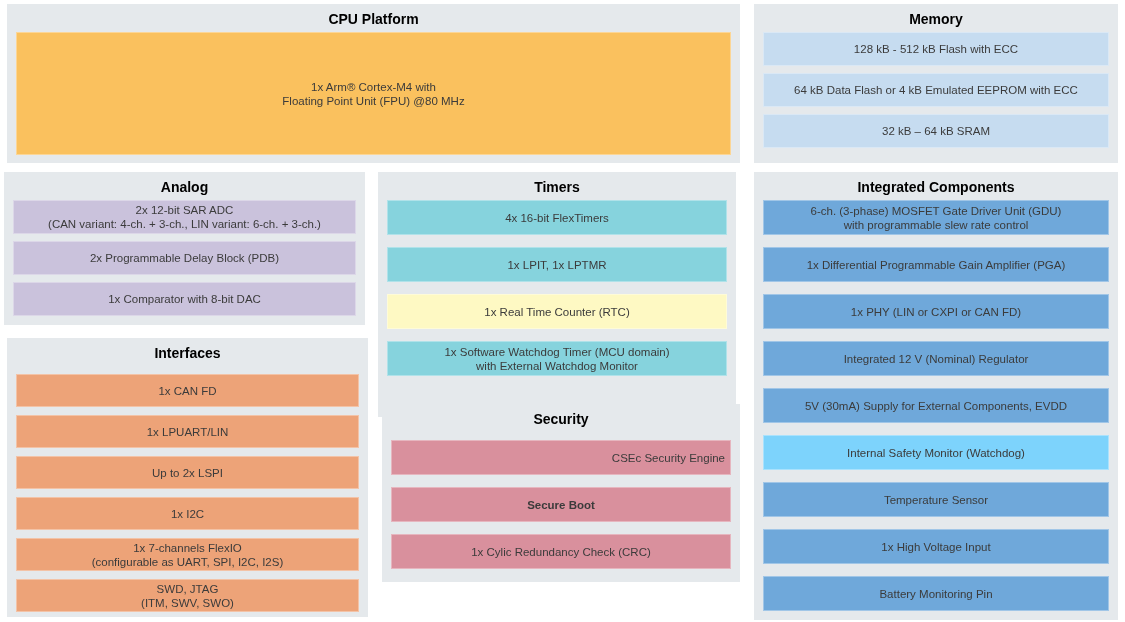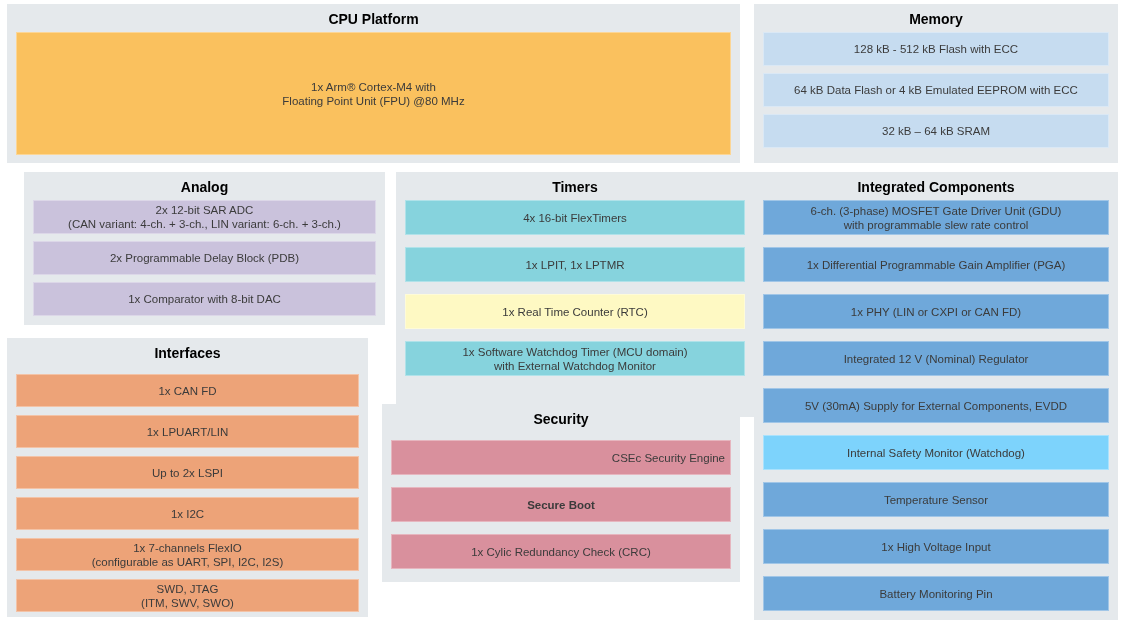--- a/index.html
+++ b/index.html
@@ -47,22 +47,22 @@
     line-height: 14px;
     color: #3b3b3b;
     outline: 1px solid rgba(255,255,255,0.35);
     outline-offset: -1px;
   }
   .block span { display: block; }
 
   
   #p-cpu        { left: 7px;   top: 4px;   width: 733px; height: 159px; }
   #p-memory     { left: 754px; top: 4px;   width: 364px; height: 159px; }
-  #p-analog     { left: 24px;   top: 172px; width: 361px; height: 153px; }
-  #p-timers     { left: 396px; top: 172px; width: 358px; height: 245px; }
+  #p-analog     { left: 4px;   top: 172px; width: 361px; height: 153px; }
+  #p-timers     { left: 378px; top: 172px; width: 358px; height: 245px; }
   #p-interfaces { left: 7px;   top: 338px; width: 361px; height: 279px; }
   #p-security   { left: 382px; top: 404px; width: 358px; height: 178px; }
   #p-integrated { left: 754px; top: 172px; width: 364px; height: 448px; }
 
   
   #p-cpu .block        { height: 123px; }
   #p-memory .blocks    { gap: 7px; }
   #p-analog .blocks    { gap: 7px; }
   #p-timers .blocks    { gap: 12px; }
   #p-timers .block     { min-height: 35px; }

